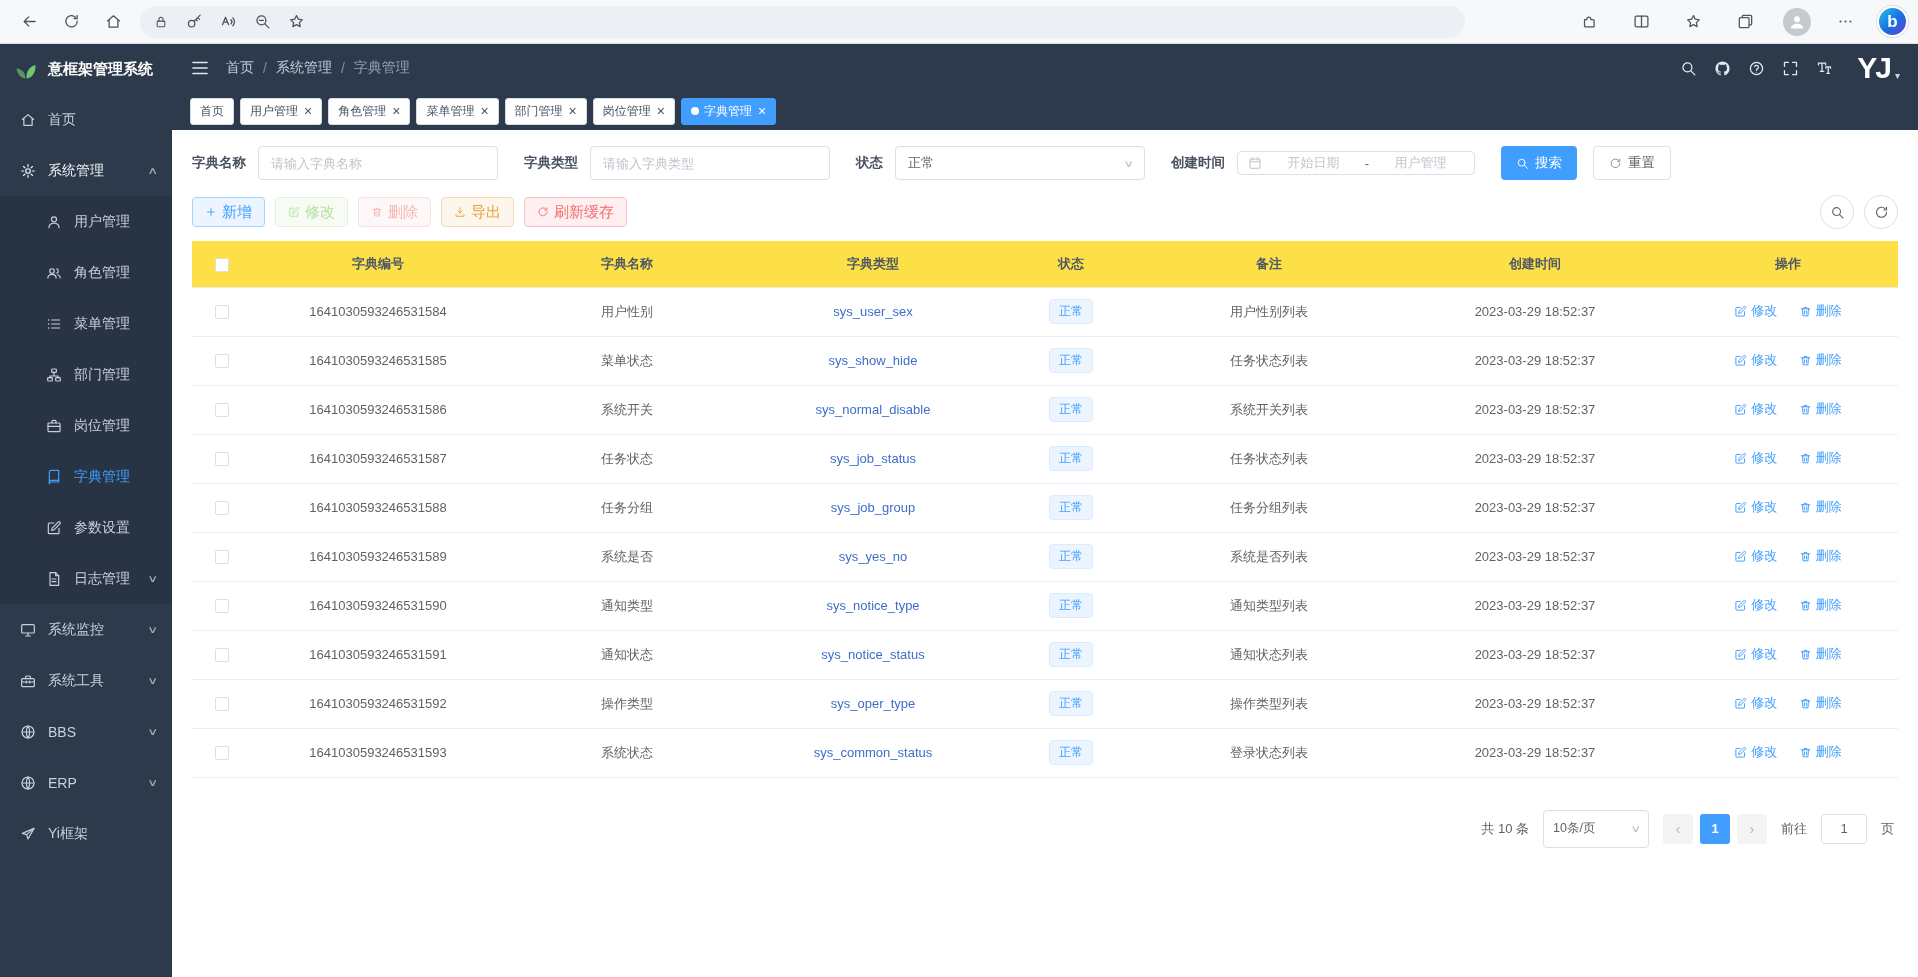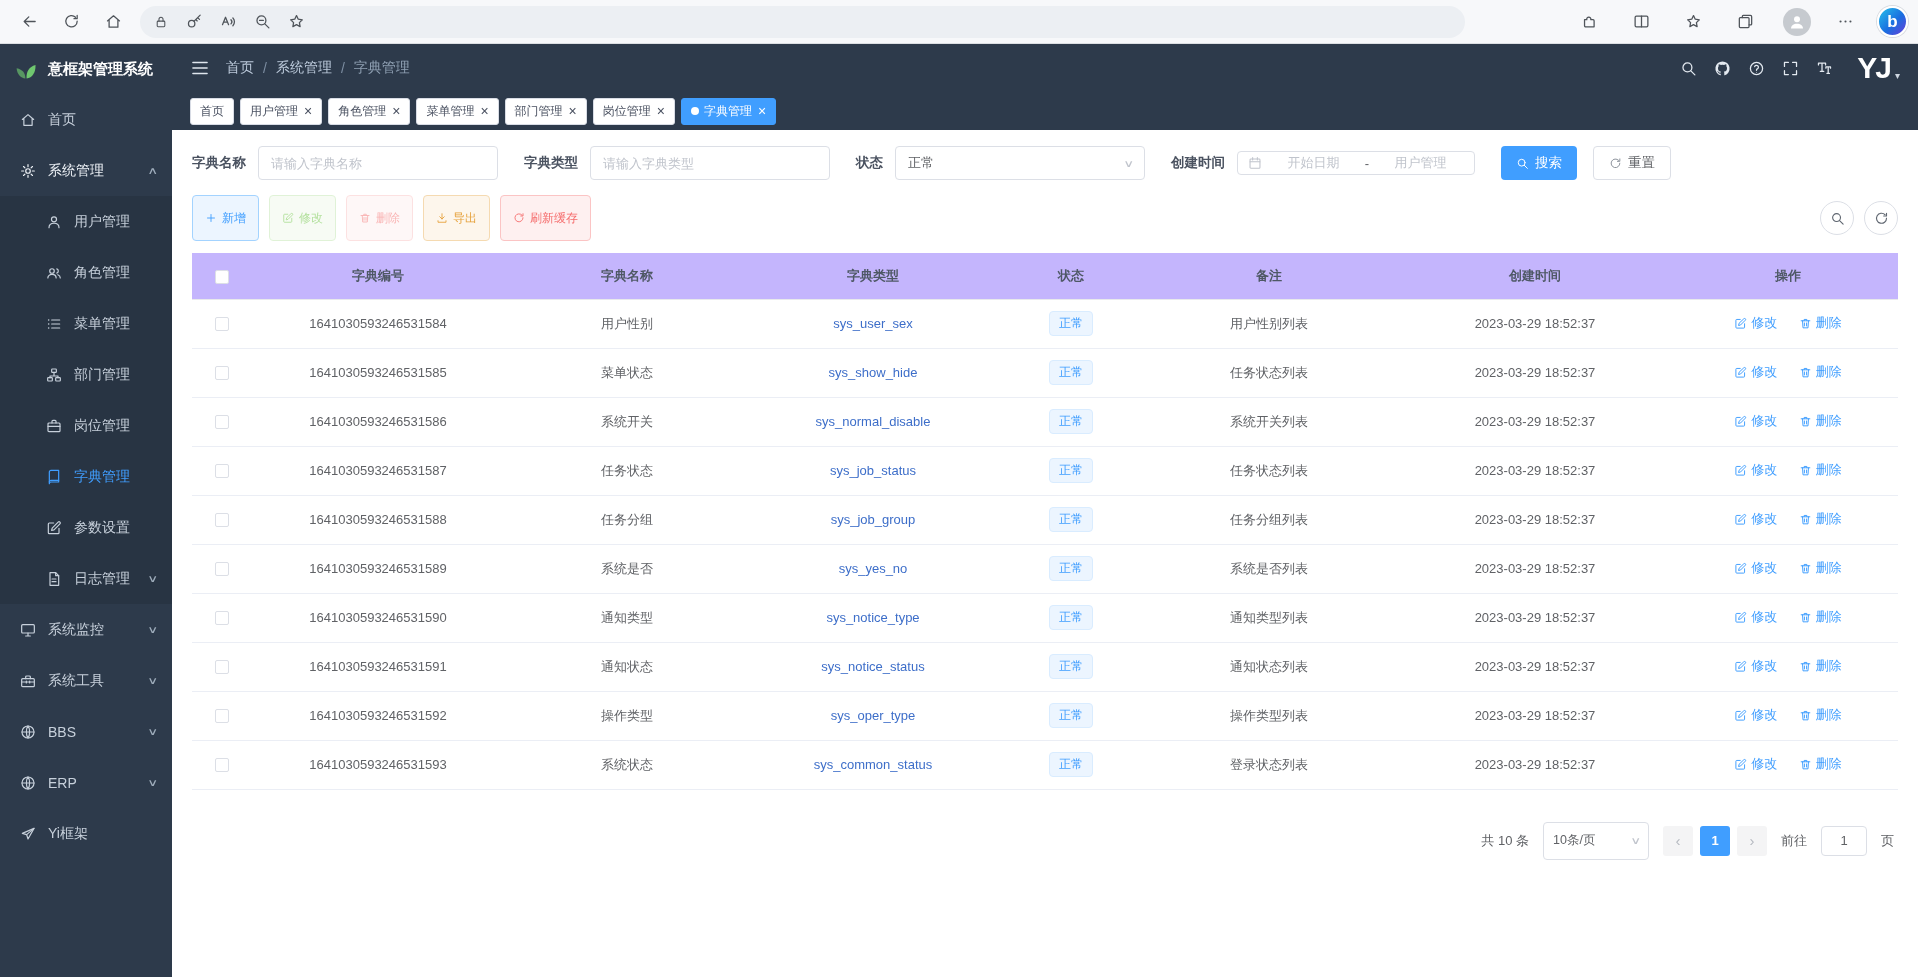--- a/index.html
+++ b/index.html
@@ -92,35 +92,35 @@
   .dsep{color:#606266}
   .btn-search{height:34px;padding:0 15px;background:var(--primary,#409eff);color:#fff;border:none;
     border-radius:4px;font-size:13.5px;display:inline-flex;align-items:center;gap:6px;cursor:pointer;
     margin-right:16px;font-family:inherit}
   .sic{width:13px;height:13px}
   .btn-reset{height:34px;padding:0 15px;background:#fff;color:#606266;border:1px solid #dcdfe6;
     border-radius:4px;font-size:13.5px;display:inline-flex;align-items:center;gap:6px;cursor:pointer;font-family:inherit}
   .sic2{width:13px;height:13px;color:#8a9099}
 
   .toolbar{display:flex;align-items:center;gap:10px;margin-bottom:12px}
-  .btn{height:46px;padding:0 12px;border-radius:4px;font-size:12px;display:inline-flex;
+  .btn{height:30px;padding:0 12px;border-radius:4px;font-size:15px;display:inline-flex;
     align-items:center;gap:5px;border:1px solid transparent;cursor:pointer;background:#fff;font-family:inherit}
   .bic{width:12px;height:12px}
   .b-blue{background:#ecf5ff;border-color:#a3d3ff;color:#409eff}
   .b-green{background:#f0f9eb;border-color:#c2e7b0;color:#67c23a}
   .b-red,.b-red2{background:#fef0f0;border-color:#fbc4c4;color:#f56c6c}
   .b-orange{background:#fdf6ec;border-color:#f5dab1;color:#e6a23c}
   .is-disabled{opacity:.5;cursor:not-allowed}
   .toolbar-right{margin-left:auto;display:flex;gap:10px}
   .circle-btn{width:34px;height:34px;border-radius:50%;border:1px solid #dcdfe6;background:#fff;
     color:#5f6670;display:inline-flex;align-items:center;justify-content:center;cursor:pointer}
   .circle-btn svg{width:15px;height:15px}
 
   table{width:100%;border-collapse:collapse;table-layout:fixed}
-  th{background:#c4b5fd;color:#4e5865;font-weight:700;font-size:13px;height:46px;text-align:center;
+  th{background:#fde047;color:#4e5865;font-weight:700;font-size:13px;height:46px;text-align:center;
     border-bottom:1px solid #e8eaec}
   td{height:49px;text-align:center;font-size:13px;color:#606266;border-bottom:1px solid #ebeef5;
     overflow:hidden;white-space:nowrap}
   .checkbox{display:inline-block;width:14px;height:14px;border:1px solid #dcdfe6;border-radius:2px;
     background:#fff;vertical-align:middle;cursor:pointer}
   .type-link{color:var(--link-blue,#3d6ec9);cursor:pointer}
   .chip{display:inline-block;padding:3px 9px;font-size:12px;color:var(--primary,#409eff);
     background:#ecf5ff;border:1px solid #d9ecff;border-radius:4px}
   .op{color:var(--primary,#409eff);display:inline-flex;align-items:center;gap:4px;margin:0 9px;cursor:pointer}
   .oic{width:13px;height:13px}

